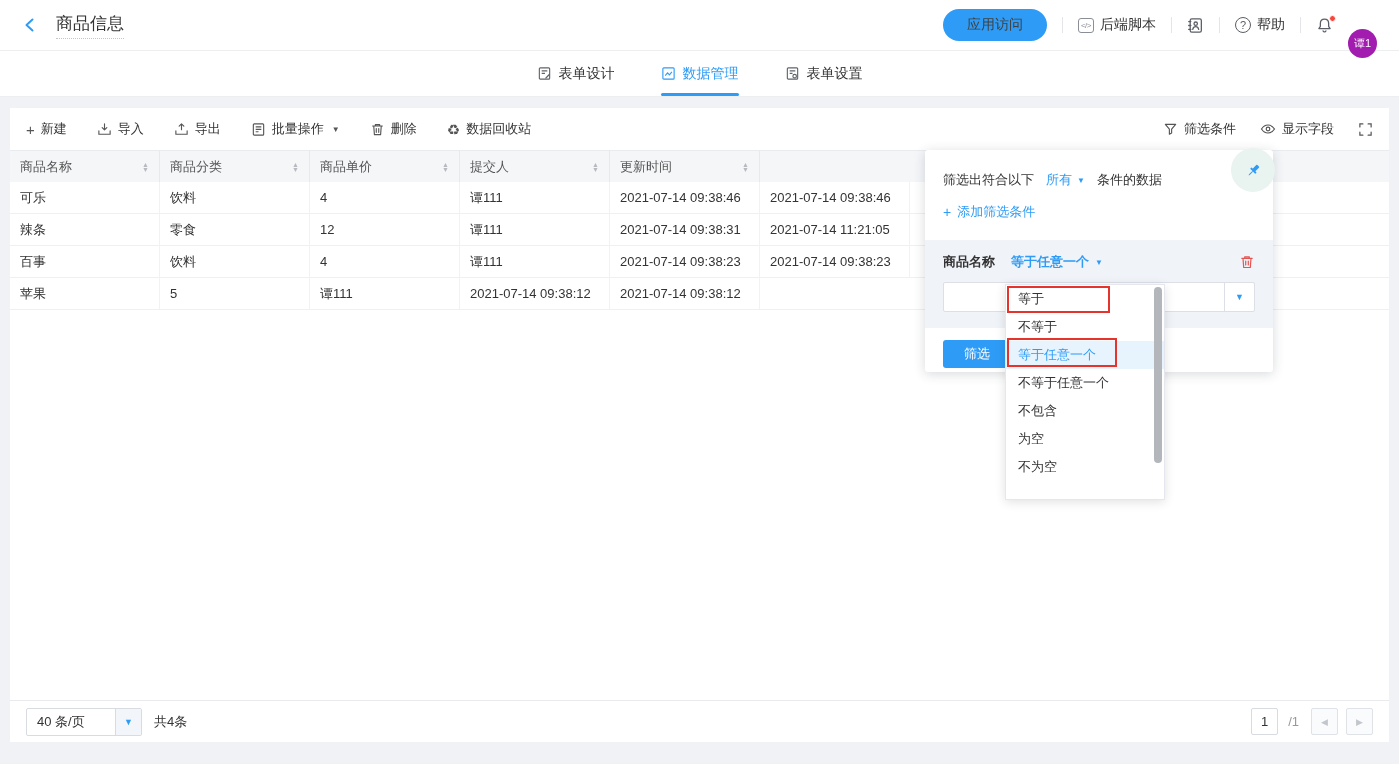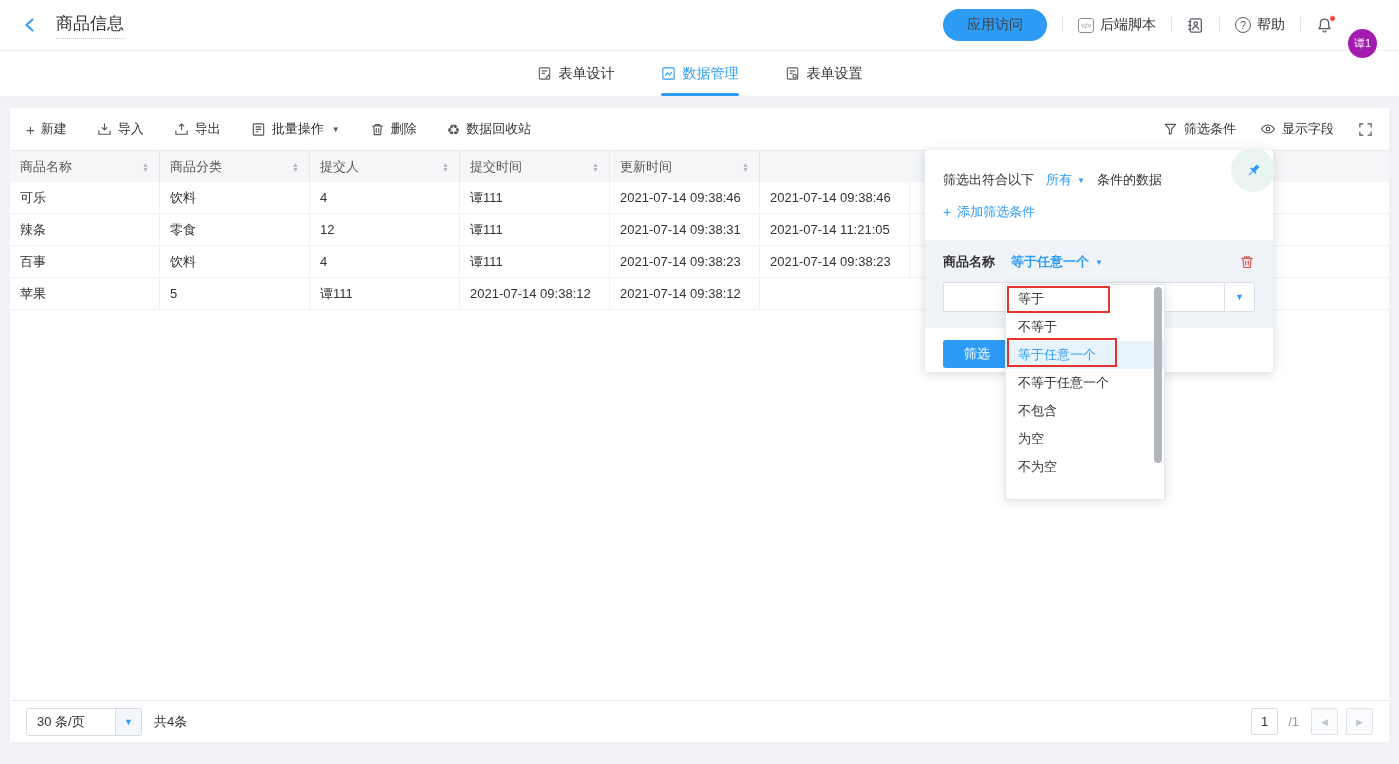--- a/index.html
+++ b/index.html
@@ -243,28 +243,28 @@
         </span>
     </div>
     <div class="th">
       <span>商品分类</span>
       <span class="sorter">
           <span>▲</span>
           <span>▼</span>
         </span>
     </div>
     <div class="th">
+      <span>商品单价</span>
+      <span class="sorter">
+          <span>▲</span>
+          <span>▼</span>
+        </span>
+    </div>
+    <div class="th">
       <span>提交人</span>
-      <span class="sorter">
-          <span>▲</span>
-          <span>▼</span>
-        </span>
-    </div>
-    <div class="th">
-      <span>提交时间</span>
       <span class="sorter">
           <span>▲</span>
           <span>▼</span>
         </span>
     </div>
     <div class="th">
       <span>更新时间</span>
       <span class="sorter">
           <span>▲</span>
           <span>▼</span>
@@ -304,21 +304,21 @@
     <div class="td">苹果</div>
     <div class="td">5</div>
     <div class="td">谭111</div>
     <div class="td">2021-07-14 09:38:12</div>
     <div class="td">2021-07-14 09:38:12</div>
     <div class="td filler"></div>
   </div>
 
   <div class="bottombar">
     <div class="pagesize">
-      <span class="txt">30 条/页</span>
+      <span class="txt">40 条/页</span>
       <span class="car">▼</span>
     </div>
     <span class="total">共4条</span>
     <div class="pager">
       <span class="pgbox">1</span>
       <span class="pgof">/1</span>
       <span class="navbox">
           <span>◀</span>
         </span>
       <span class="navbox">

